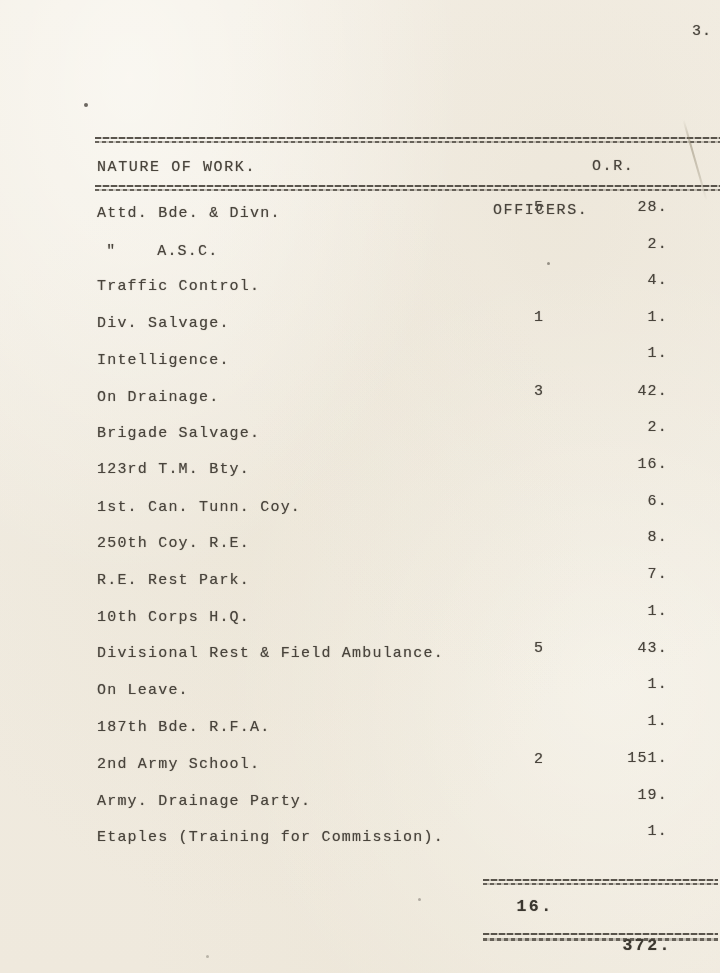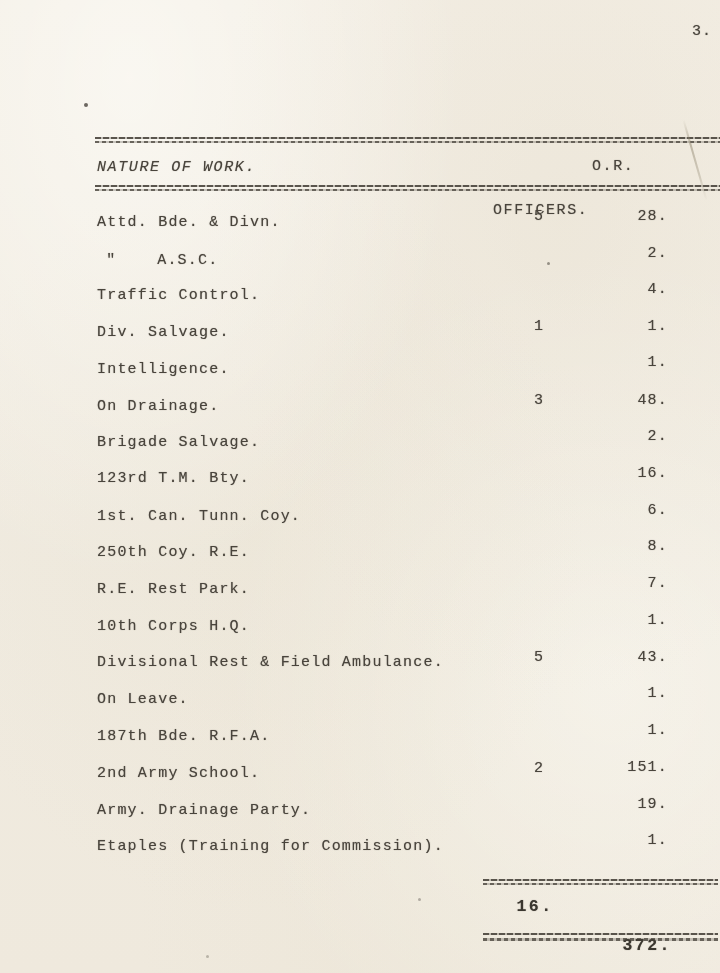--- a/index.html
+++ b/index.html
@@ -37,26 +37,26 @@
     background-position:0 0, 0 4px;
     background-repeat:no-repeat;
   }
   .rule-thick{
     height:10px;
     background-size:100% 2.4px, 100% 3px;
     background-position:0 0, 0 5px;
   }
 
   
-  .h-nature{left:97px;top:159px;letter-spacing:1.6px;font-style:italic;}
+  .h-nature{left:97px;top:159px;letter-spacing:1.6px;}
   .h-off{left:493px;top:158px;letter-spacing:1.6px;margin-top:44px;}
   .h-or{left:592px;top:158px;letter-spacing:1.6px;}
 
   
-  .rows{position:absolute;left:0;top:206px;width:596px;}
+  .rows{position:absolute;left:0;top:197px;width:596px;}
   .row{position:relative;height:36.72px;}
   .cell{position:absolute;font-size:15px;letter-spacing:1.2px;white-space:pre;}
   .cell-label{left:97px;top:8px;}
   .cell-off{left:503px;top:2px;width:72px;text-align:center;}
   .cell-or{left:560px;top:2px;width:108px;text-align:right;}
   
   .row:nth-child(2) .cell-label{left:96px;top:9px;}
   .row:nth-child(5) .cell-or{top:1px;}
   .row:nth-child(8) .cell-label{top:7px;}
   .row:nth-child(13) .cell-label{top:7px;}
@@ -124,21 +124,21 @@
 
   <div class="row">
     <div class="cell cell-label">Intelligence.</div>
     <div class="cell cell-off"></div>
     <div class="cell cell-or">1.</div>
   </div>
 
   <div class="row">
     <div class="cell cell-label">On Drainage.</div>
     <div class="cell cell-off">3</div>
-    <div class="cell cell-or">48.</div>
+    <div class="cell cell-or">42.</div>
   </div>
 
   <div class="row">
     <div class="cell cell-label">Brigade Salvage.</div>
     <div class="cell cell-off"></div>
     <div class="cell cell-or">2.</div>
   </div>
 
   <div class="row">
     <div class="cell cell-label">123rd T.M. Bty.</div>

